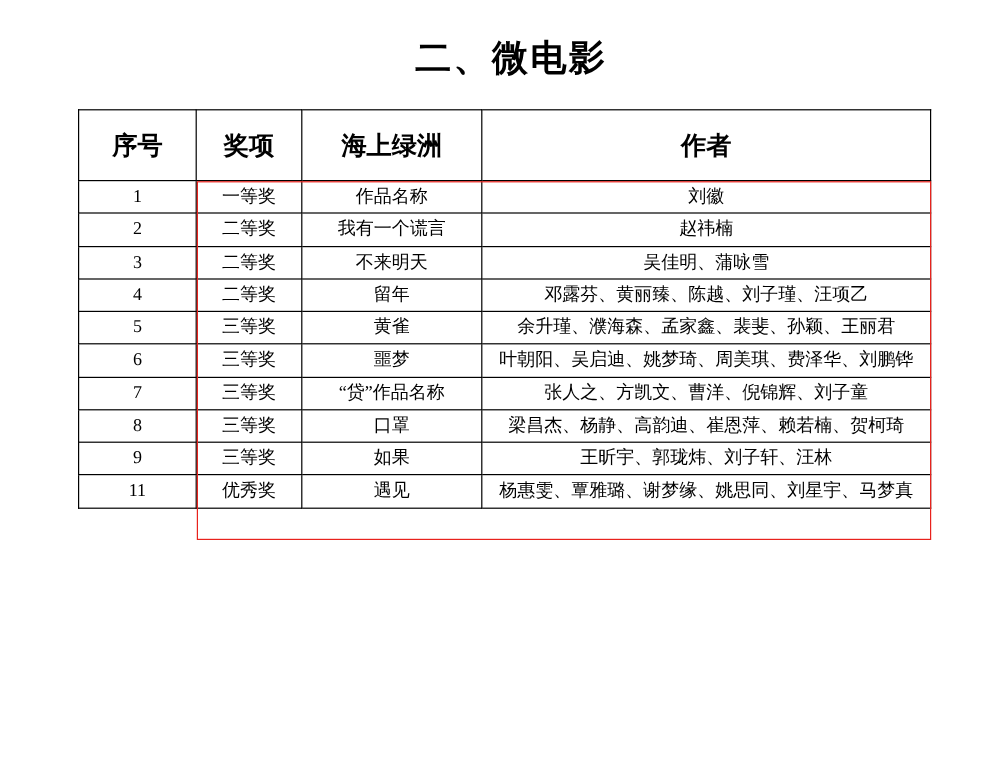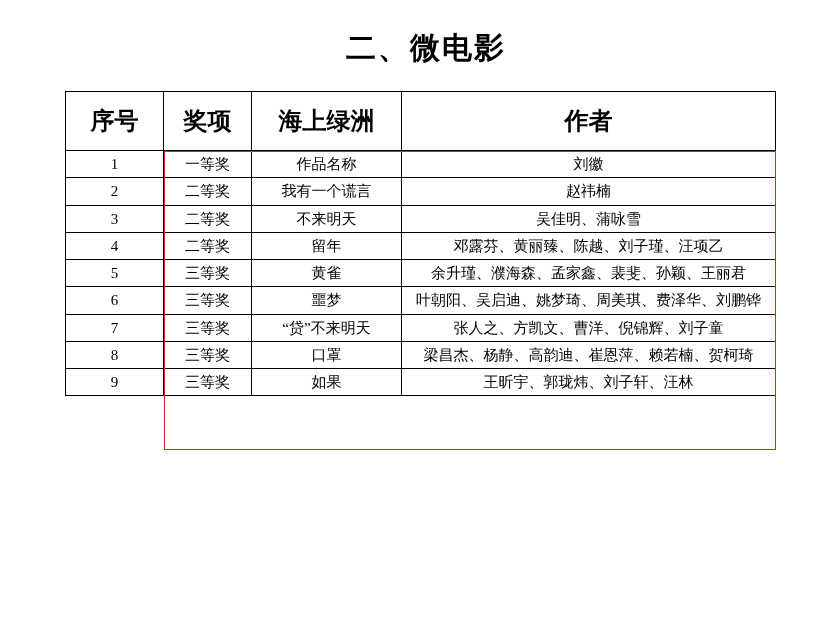--- a/index.html
+++ b/index.html
@@ -40,21 +40,21 @@
   table.award-table th,
   table.award-table td {
     border: 1px solid #000000;
     text-align: center;
     vertical-align: middle;
     padding: 3px 4px;
     font-size: 15px;
     line-height: 1.35;
   }
   table.award-table thead th {
-    font-size: 24px;
+    font-size: 21px;
     font-weight: bold;
     height: 46px;
     padding: 6px 4px;
   }
   
   col.c-no    { width: 98px; }
   col.c-award { width: 88px; }
   col.c-work  { width: 150px; }
   col.c-auth  { width: 374px; }
 
@@ -128,34 +128,40 @@
           </tr>
           <tr>
             <td>6</td>
             <td class="hl">三等奖</td>
             <td class="hl">噩梦</td>
             <td class="hl author-multi">叶朝阳、吴启迪、姚梦琦、周美琪、费泽华、刘鹏铧</td>
           </tr>
           <tr>
             <td>7</td>
             <td class="hl">三等奖</td>
-            <td class="hl">“贷”不来明天</td>
+            <td class="hl">“贷”作品名称</td>
             <td class="hl author-multi">张人之、方凯文、曹洋、倪锦辉、刘子童</td>
           </tr>
           <tr>
             <td>8</td>
             <td class="hl">三等奖</td>
             <td class="hl">口罩</td>
             <td class="hl author-multi">梁昌杰、杨静、高韵迪、崔恩萍、赖若楠、贺柯琦</td>
           </tr>
           <tr>
             <td>9</td>
             <td class="hl">三等奖</td>
             <td class="hl">如果</td>
             <td class="hl author-multi">王昕宇、郭珑炜、刘子轩、汪林</td>
           </tr>
+          <tr>
+            <td>11</td>
+            <td class="hl">优秀奖</td>
+            <td class="hl">遇见</td>
+            <td class="hl author-multi">杨惠雯、覃雅璐、谢梦缘、姚思同、刘星宇、马梦真</td>
+          </tr>
         </tbody>
     </table>
   </div>
 
   <div class="red-box" id="red-overlay" style="left: 163.5px; top: 122.5px; width: 612px; height: 299.75px; border-color: rgb(232, 34, 28);"></div>
 
 </div>
 
 </body></html>

